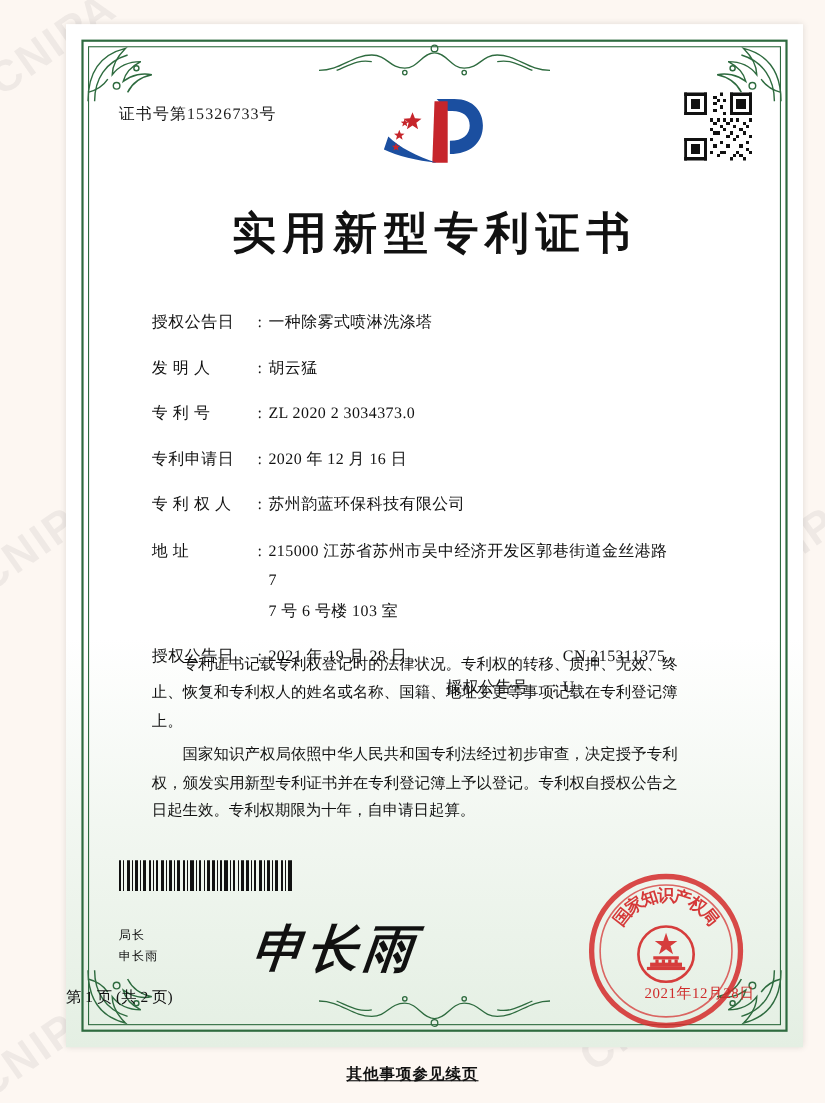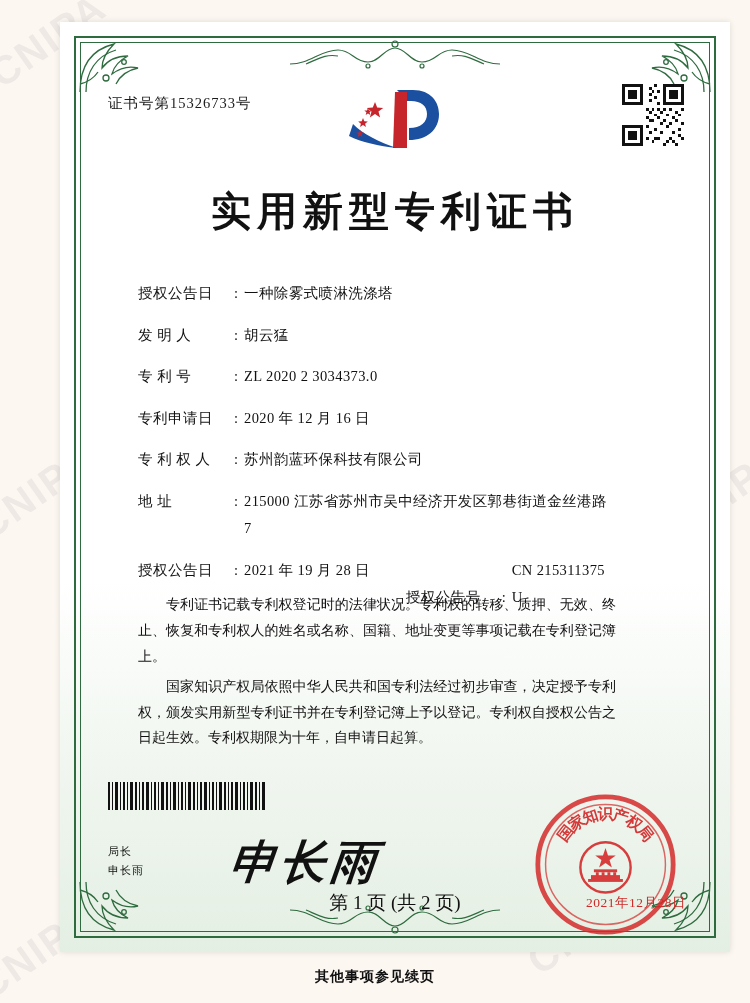--- a/index.html
+++ b/index.html
@@ -237,34 +237,35 @@
     font-size: 13.5px;
     color: #cf2b2b;
     letter-spacing: 0.5px;
     font-family: "Liberation Serif", serif;
   }
 
   .page-no {
     position: absolute;
     left: 0; right: 0;
     bottom: 36px;
-    text-align: center;
-    font-size: 19px;
+    text-align: left;
+    font-size: 14px;
     color: #111;
   }
 
   .footer-note {
     position: absolute;
     left: 0; right: 0;
     top: 968px;
     text-align: center;
     font-size: 14px;
     font-weight: bold;
     color: #111;
     letter-spacing: 1px;
+    text-decoration: underline;
   }
 </style>
 </head>
 <body>
 
 <div class="watermark wm1">CNIPA</div>
 <div class="watermark wm2">CNIPA</div>
 <div class="watermark wm3">CNIPA</div>
 <div class="watermark wm4">CNIPA</div>
 <div class="watermark wm5">CNIPA</div>
@@ -452,20 +453,21 @@
       <span class="f-label">专 利 权 人</span>
       <span class="f-colon">:</span>
       <span class="f-value">苏州韵蓝环保科技有限公司</span>
     </div>
 
     <div class="field-row">
       <span class="f-label">地      址</span>
       <span class="f-colon">:</span>
       <span class="f-value">
         <span>215000 江苏省苏州市吴中经济开发区郭巷街道金丝港路 7</span>
+        <span class="line2">7 号 6 号楼 103 室</span>
       </span>
     </div>
 
     <div class="pub-row">
       <span class="pub-left">
         <span class="f-label">授权公告日</span>
         <span class="f-colon">:</span>
         <span class="f-value">2021 年 19 月 28 日</span>
       </span>
       <span class="pub-right">

